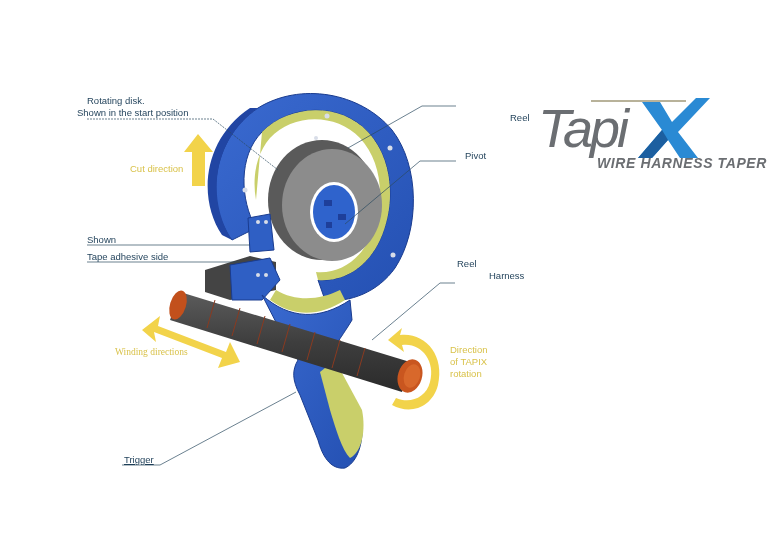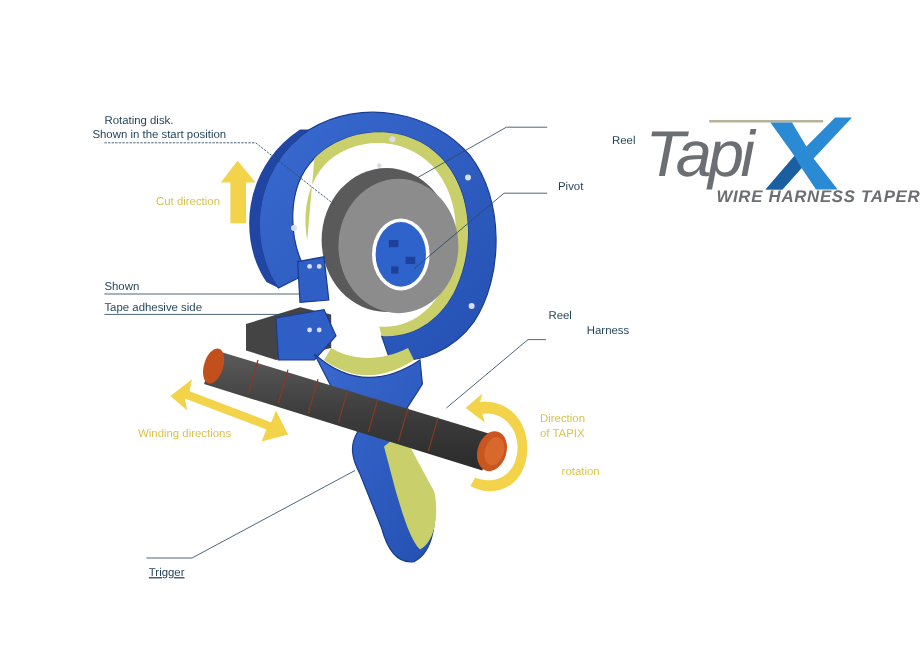--- a/index.html
+++ b/index.html
@@ -106,25 +106,25 @@
   
   <div class="lbl" style="left:87px;top:95px;">Rotating disk.</div>
   <div class="lbl" style="left:77px;top:107px;">Shown in the start position</div>
   <div class="lbl yellow" style="left:130px;top:163px;">Cut direction</div>
   <div class="lbl" style="left:470px;top:112px;margin-left:40px;">Reel</div>
   <div class="lbl" style="left:465px;top:150px;text-align:right;">Pivot</div>
   <div class="lbl" style="left:87px;top:234px;">Shown</div>
   <div class="lbl" style="left:87px;top:251px;">Tape adhesive side</div>
   <div class="lbl" style="left:457px;top:258px;">Reel</div>
   <div class="lbl" style="left:457px;top:270px;margin-left:32px;">Harness</div>
-  <div class="lbl yellow" style="left:115px;top:356px;">Winding directions</div>
+  <div class="lbl yellow" style="left:115px;top:346px;font-family:Liberation Serif, serif;">Winding directions</div>
   <div class="lbl yellow" style="left:450px;top:344px;">Direction</div>
   <div class="lbl yellow" style="left:450px;top:356px;">of TAPIX</div>
-  <div class="lbl yellow" style="left:450px;top:388px;margin-left:18px;">rotation</div>
-  <div class="lbl" style="left:124px;top:472px;text-decoration:underline;">Trigger</div>
+  <div class="lbl yellow" style="left:450px;top:368px;">rotation</div>
+  <div class="lbl" style="left:124px;top:454px;text-decoration:underline;">Trigger</div>
 
   
   <svg class="logo" viewBox="0 0 180 80">
     <line x1="55" y1="9" x2="150" y2="9" stroke="#b8b29a" stroke-width="2"></line>
     <text x="2" y="55" font-family="Liberation Sans, sans-serif" font-size="54" font-style="italic" fill="#6b6e72" letter-spacing="-3">Tapi</text>
     <path d="M 106 10 L 124 10 L 136 30 L 160 6 L 174 6 L 142 40 L 162 66 L 144 66 L 132 48 L 116 66 L 102 66 L 126 38 Z" fill="#2a8ad4"></path>
     <path d="M 126 38 L 132 48 L 116 66 L 102 66 Z" fill="#1c5fa0"></path>
   </svg>
   <div class="logo-tag">WIRE HARNESS TAPER</div>
 </div>

